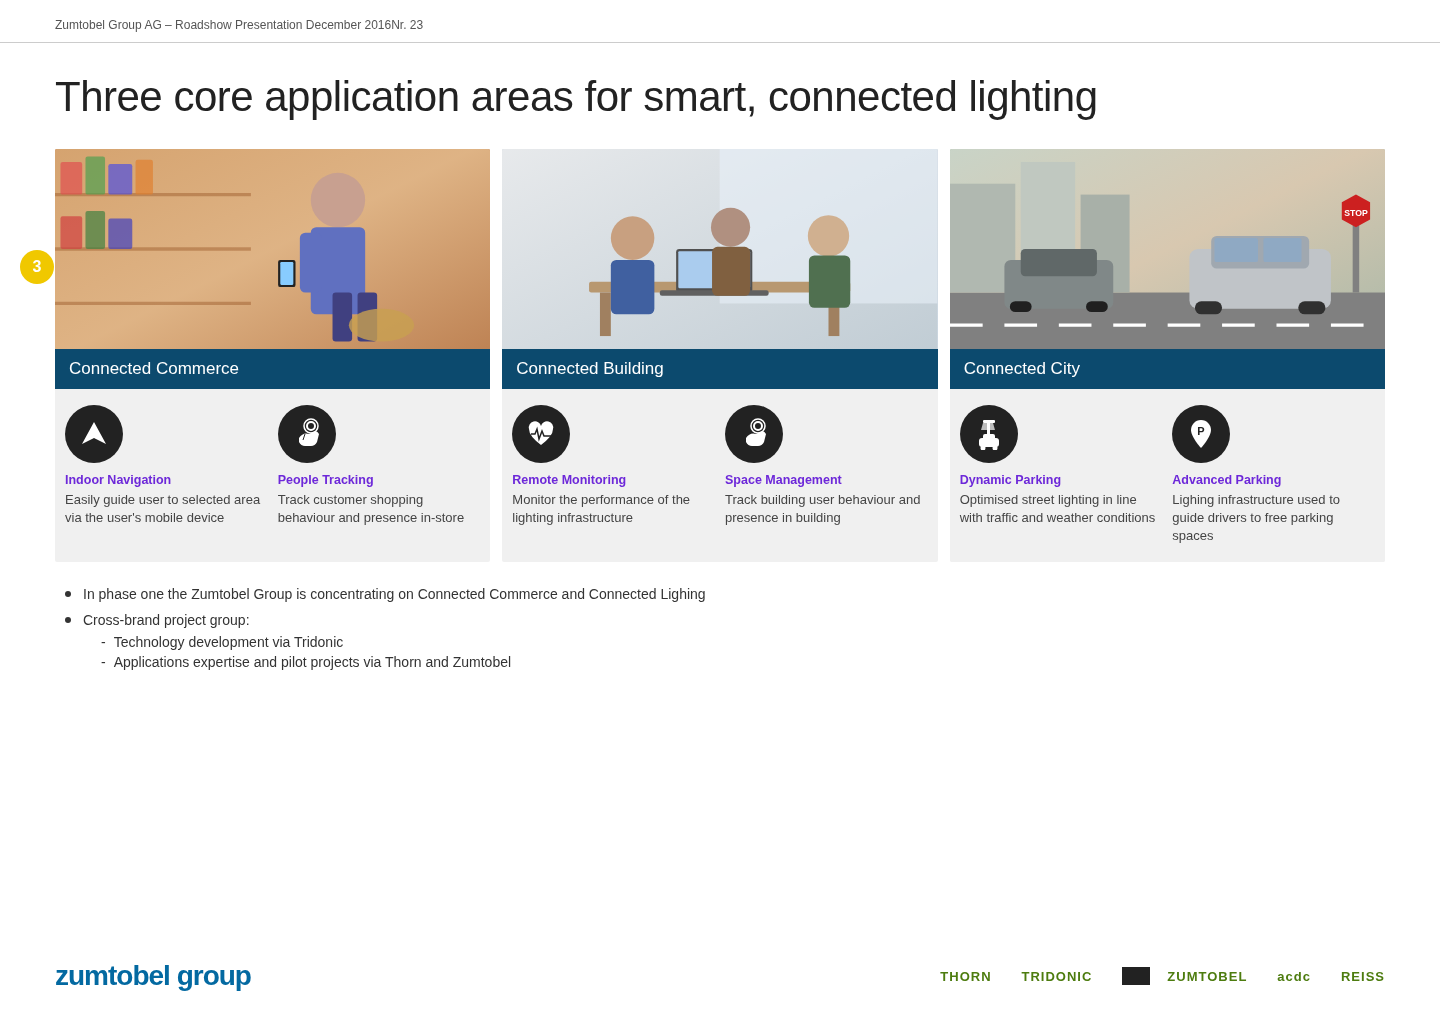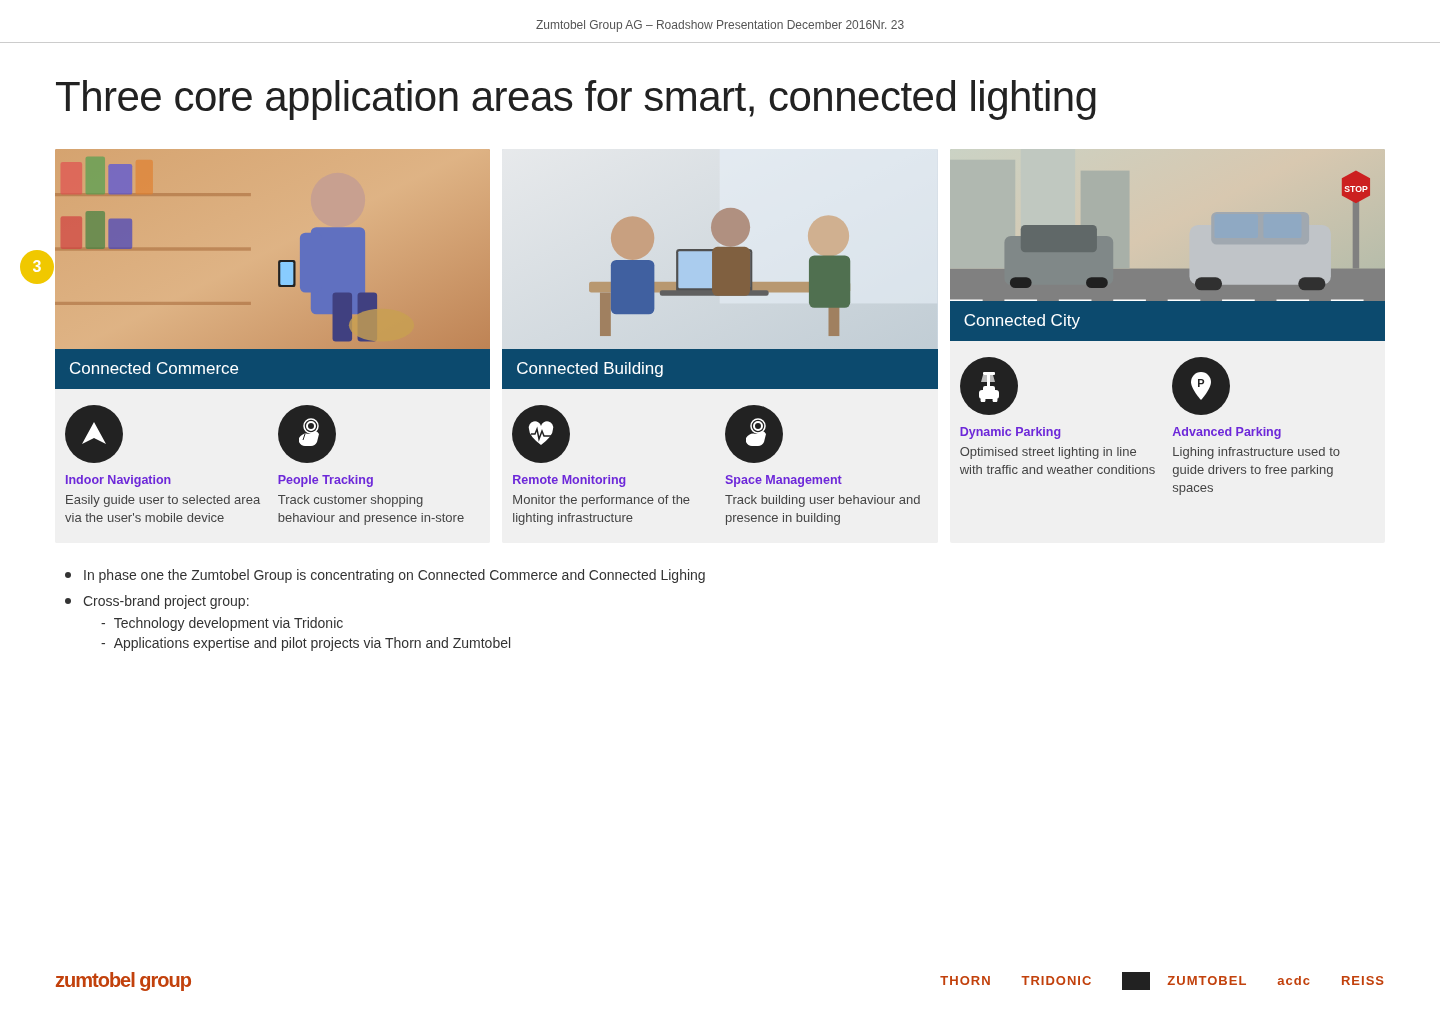--- a/index.html
+++ b/index.html
@@ -16,21 +16,21 @@
       width: 1440px;
       min-height: 1022px;
       background: #fff;
       position: relative;
       padding: 0;
     }
 
     
     .header-bar {
       display: flex;
-      justify-content: center;
+      justify-content: flex-start;
       align-items: center;
       padding: 18px 55px 10px 55px;
       border-bottom: 1px solid #ccc;
       margin-bottom: 0;
     }
     .header-label {
       font-size: 12px;
       color: #555;
     }
     .header-page {
@@ -187,36 +187,36 @@
       position: absolute;
       bottom: 30px;
       left: 55px;
       right: 55px;
       display: flex;
       align-items: center;
       justify-content: space-between;
     }
 
     .footer-logo {
-      font-size: 20px;
+      font-size: 28px;
       font-weight: bold;
-      color: #c2410c;
+      color: #0369a1;
       letter-spacing: -1px;
     }
 
     .footer-brands {
       display: flex;
       align-items: center;
       gap: 30px;
     }
 
     .brand-item {
       font-size: 13px;
       font-weight: bold;
-      color: #c2410c;
+      color: #4d7c0f;
       letter-spacing: 1px;
     }
 
     .brand-zumtobel {
       display: flex;
       align-items: center;
       gap: 17px;
     }
 
     .brand-zumtobel-square {
@@ -238,21 +238,21 @@
     .building-img-placeholder {
       width: 100%;
       height: 200px;
       background:
         linear-gradient(rgba(220,230,240,0.8) 0%, rgba(200,215,230,0.6) 100%),
         linear-gradient(90deg, #d0d8e0 0%, #e8eaec 50%, #c8d4dc 100%);
     }
 
     .city-img-placeholder {
       width: 100%;
-      height: 152px;
+      height: 200px;
       background:
         linear-gradient(rgba(180,200,180,0.7) 0%, rgba(160,170,160,0.5) 100%),
         linear-gradient(90deg, #b0b8a8 0%, #c8c0b0 40%, #a8b0a8 70%, #b8b0a8 100%);
     }
   </style>
 </head>
 <body>
 
 <div class="slide">
 

